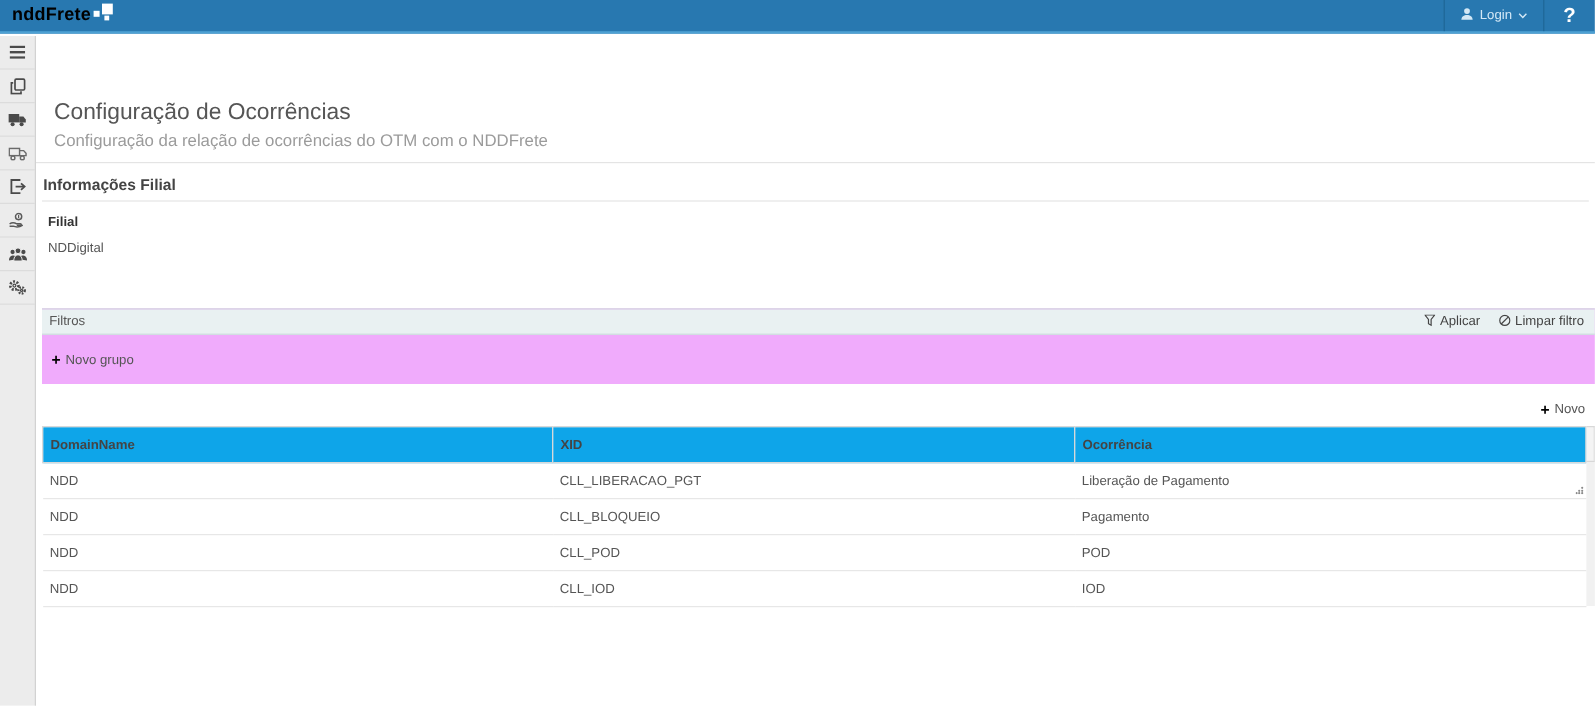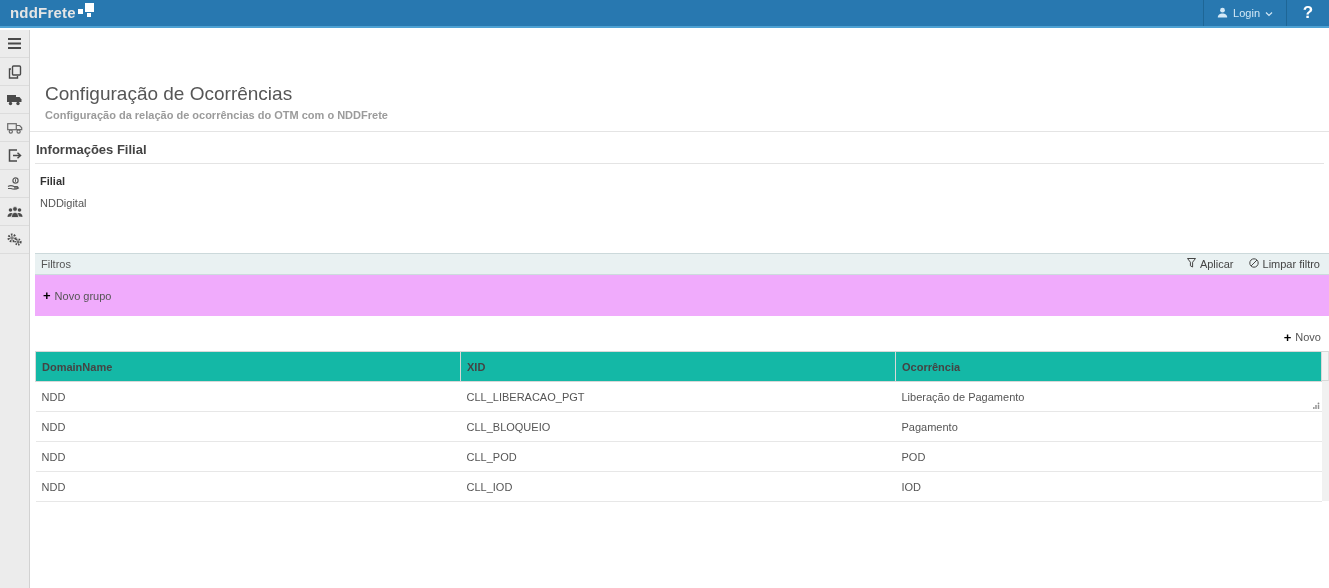--- a/index.html
+++ b/index.html
@@ -8,21 +8,21 @@
     width:1329px; height:588px; overflow:hidden; position:relative;
     background:#fff; font-family:"Liberation Sans", sans-serif;
   }
   
   .topbar {
     position:absolute; top:0; left:0; right:0; height:28px;
     background:#2878b0; border-bottom:2px solid #4ea1d3;
     display:flex; align-items:center; justify-content:space-between;
   }
   .logo { display:flex; align-items:flex-start; margin-left:10px; }
-  .logo-text { color:#e5e5e5; font-weight:bold; font-size:15px; line-height:22px; letter-spacing:.2px; }
+  .logo-text { color:#000000; font-weight:bold; font-size:15px; line-height:22px; letter-spacing:.2px; }
   .logo-mark { position:relative; width:16px; height:16px; margin-left:2px; margin-top:1px; }
   .logo-mark .sq1 { position:absolute; right:0; top:0; width:9px; height:9px; background:#fff; }
   .logo-mark .sq2 { position:absolute; left:0; top:6px; width:5px; height:5px; background:#fff; }
   .logo-mark .sq3 { position:absolute; right:3px; top:10px; width:4px; height:4px; background:#fff; }
   .top-right { display:flex; align-items:stretch; height:100%; }
   .top-divider { width:1px; background:#1e6696; }
   .login-btn { display:flex; align-items:center; gap:5px; padding:0 13px; color:#d3e8f6; font-size:11px; cursor:pointer; }
   .help-btn { display:flex; align-items:center; justify-content:center; width:42px; color:#fff; font-weight:bold; font-size:17px; cursor:pointer; }
   
   .sidebar {
@@ -31,21 +31,21 @@
   }
   .side-item {
     height:28px; display:flex; align-items:center; justify-content:center;
     border-bottom:1px solid #dcdcdc; cursor:pointer; color:#4a4a4a;
   }
   .side-item svg { display:block; }
   
   .main { position:absolute; left:30px; top:30px; right:0; bottom:0; }
   .page-head { padding:5px 0 0 15px; border-bottom:1px solid #e4e4e4;margin-top:48px; }
   .page-title { font-size:19px; font-weight:400; color:#565656; margin:0; }
-  .page-subtitle { font-size:11px; color:#9b9b9b; margin:4px 0 10px 0;font-weight:bold; }
+  .page-subtitle { font-size:14px; color:#9b9b9b; margin:4px 0 10px 0; }
   .section-head {
     margin:10px 5px 0 5px; padding:0 0 6px 1px; font-size:13px; font-weight:bold; color:#444;
     border-bottom:1px solid #e4e4e4;
   }
   .fields { display:flex; margin:11px 5px 0 10px; }
   .field { width:647px; }
   .field-label { font-size:11px; font-weight:bold; color:#333; }
   .field-value { font-size:11px; color:#555; margin-top:10px; }
   
   .filters { margin:44px 0 0 5px; border-top:1px solid #ccd9db; background:#f0abfc; }
@@ -60,21 +60,21 @@
   .plus-glyph { font-weight:bold; color:#000; font-size:13px; line-height:11px; }
   .link-label { font-size:11px; color:#555; }
   .new-group { display:flex; align-items:center; gap:4px; cursor:pointer; }
   
   .toolbar { display:flex; justify-content:flex-end; margin:15px 8px 8px 0; }
   .new-btn { display:flex; align-items:center; gap:4px; cursor:pointer; }
   
   .grid { margin-left:5px; display:flex; position:relative; }
   table { border-collapse:collapse; table-layout:fixed; width:1287px; }
   th {
-    background:#14b8a6; border:1px solid #d8d8d8; border-left:none;
+    background:#0ea5e9; border:1px solid #d8d8d8; border-left:none;
     height:30px; text-align:left; padding-left:6px;
     font-size:11px; font-weight:bold; color:#444; cursor:pointer;
   }
   th:first-child { border-left:1px solid #d8d8d8; }
   td {
     height:30px; border-bottom:1px solid #e7e7e7; padding-left:6px;
     font-size:11px; color:#555; overflow:hidden; white-space:nowrap;
   }
   .track { width:7px; display:flex; flex-direction:column; }
   .track-head { height:30px; background:#f4f4f4; border-top:1px solid #d8d8d8; border-bottom:1px solid #d8d8d8; border-right:1px solid #e0e0e0; }

